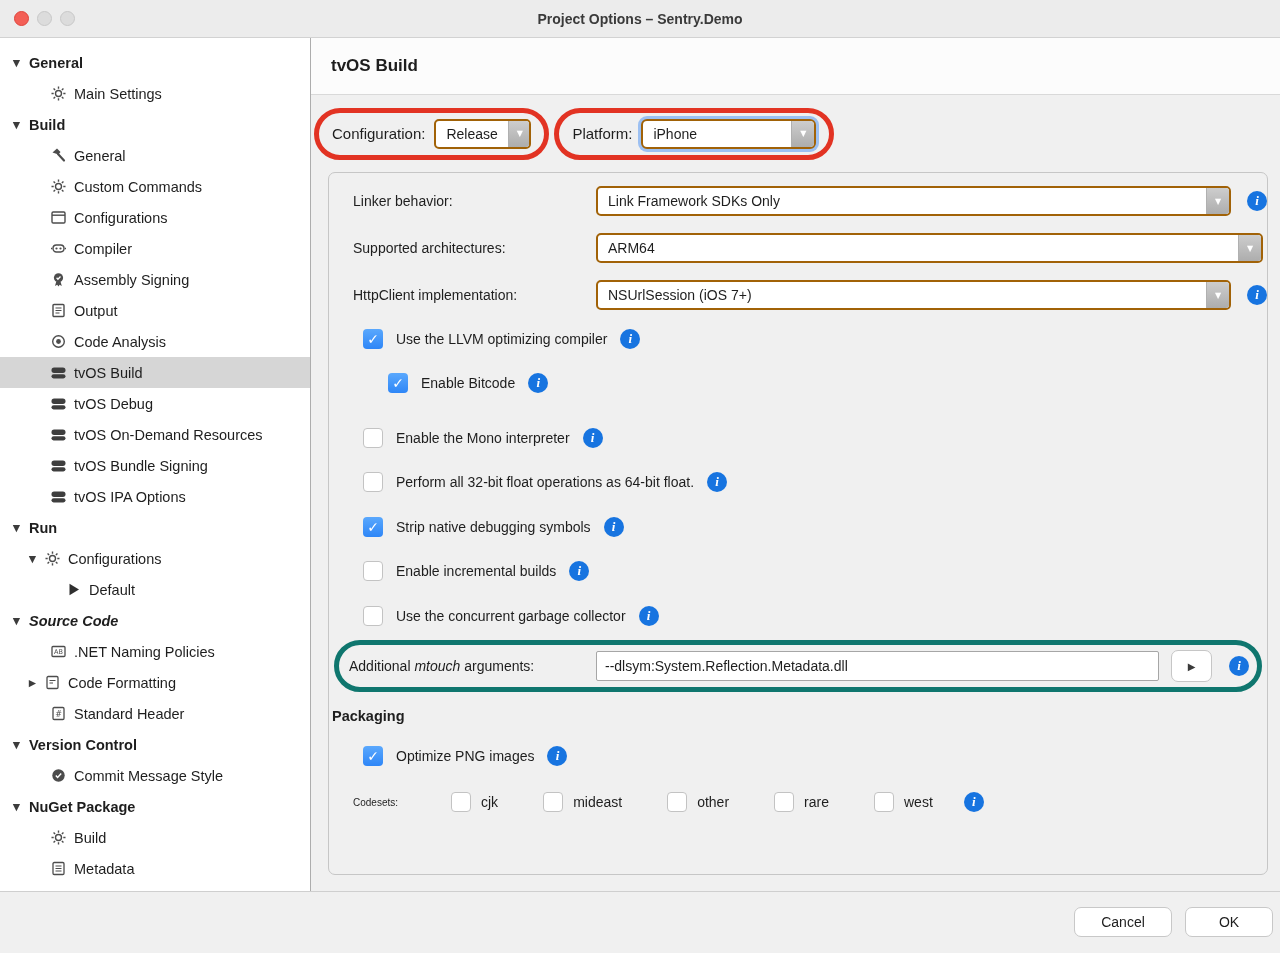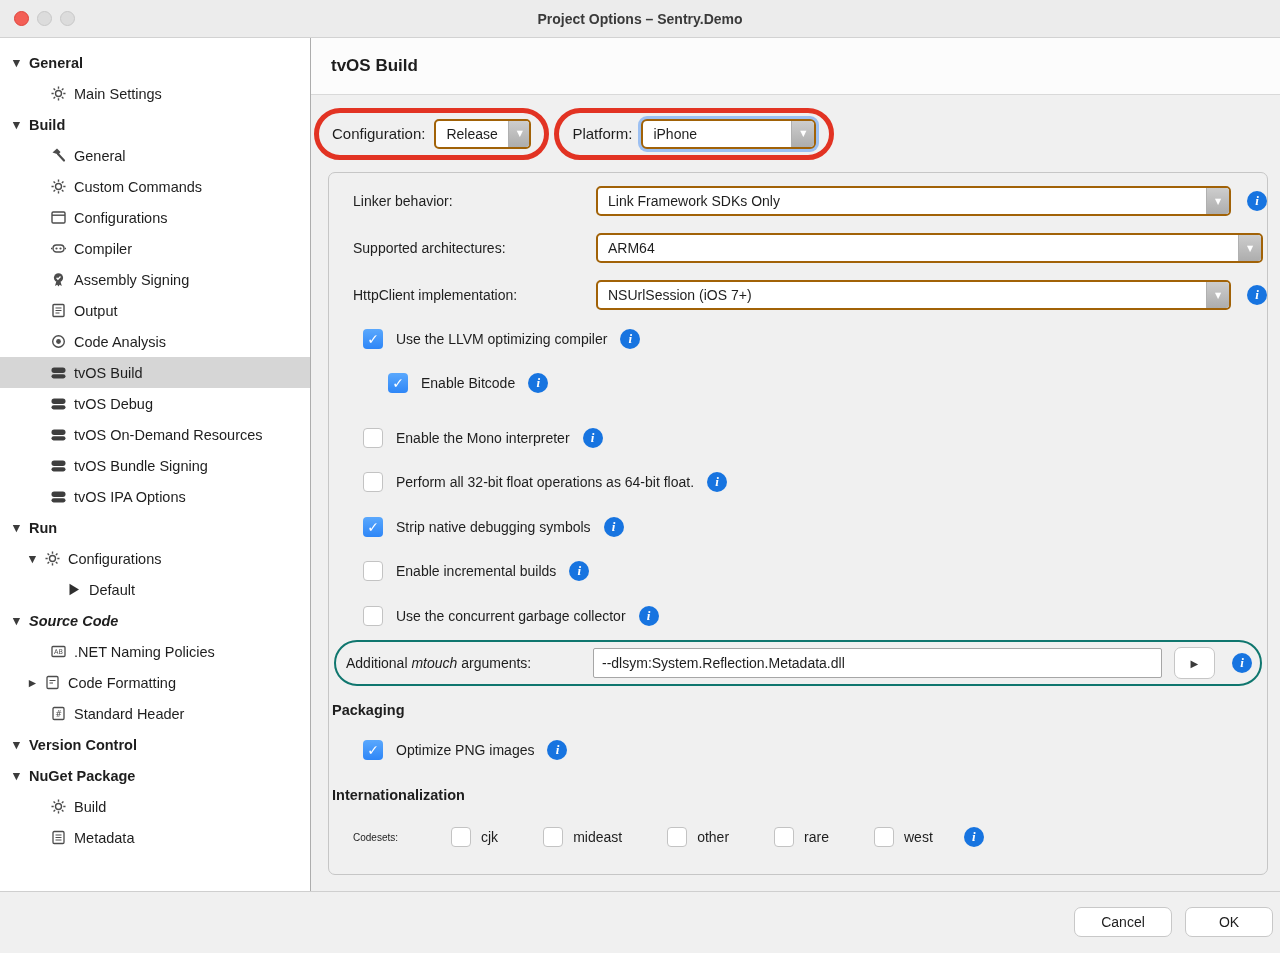--- a/index.html
+++ b/index.html
@@ -71,21 +71,21 @@
   .checkbox.checked span { color:#fff; font-family:"DejaVu Sans",sans-serif; font-size:14px; font-weight:bold; }
   .cb-row { display:flex; align-items:center; margin-left:34px; height:24px; margin-top:20px; }
   .cb-row.ind1 { margin-left:59px; }
   .cb-row .cb-label { font-size:14px; margin-left:13px; }
   #checkbox-rows .cb-row:nth-child(1) { margin-top:4px; }
   #checkbox-rows .cb-row:nth-child(3) { margin-top:31px; }
   #checkbox-rows .cb-row:nth-child(5) { margin-top:21px; }
   #checkbox-rows .cb-row:nth-child(7) { margin-top:21px; }
 
   
-  .mtouch-oval { margin:12px 0 0 5px; width:928px; border:2px solid #0f766e; border-radius:26px;
+  .mtouch-oval { margin:12px 0 0 5px; width:928px; border:5px solid #0f766e; border-radius:26px;
                  display:flex; align-items:center; padding:5px 8px 5px 10px; }
   .mtouch-label { width:247px; font-size:14px; flex:0 0 auto; }
   .mtouch-input { width:577px; height:30px; border:1px solid #a6a6a6; border-radius:2px; background:#fff;
                   font-family:"Liberation Sans",sans-serif; font-size:14px; padding:0 8px; color:#1e1e1e; }
   .run-btn { width:42px; height:32px; margin-left:12px; background:#fff; border:1px solid #c6c6c6; border-radius:7px;
              display:inline-flex; align-items:center; justify-content:center; }
   .run-btn span { font-family:"DejaVu Sans",sans-serif; font-size:10px; color:#3a3a3a; }
   .mtouch-oval .info { margin-left:17px; }
 
   .section-h { font-size:14.5px; font-weight:bold; padding-left:3px; }
@@ -308,20 +308,29 @@
               <rect x="3" y="2.5" width="11" height="12" rx="1.2" fill="none" stroke="#4c4c4c" stroke-width="1.3"></rect>
               <text x="8.5" y="11.5" font-size="8" text-anchor="middle" fill="#4c4c4c" font-family="DejaVu Sans">#</text>
             </svg>
           </span>
           <span>Standard Header</span>
         </div>
         <div class="tree-row lv0">
           <span class="disc">▼</span>
           <span style="margin-left: 6px;">Version Control</span>
         </div>
+        <div class="tree-row lv1">
+          <span class="tree-icon">
+            <svg viewBox="0 0 17 17">
+              <circle cx="8.5" cy="8.5" r="6.2" fill="#4c4c4c"></circle>
+              <path d="M5.8 8.6l1.8 1.9 3.6-4" stroke="#fff" stroke-width="1.4" fill="none"></path>
+            </svg>
+          </span>
+          <span>Commit Message Style</span>
+        </div>
         <div class="tree-row lv0">
           <span class="disc">▼</span>
           <span style="margin-left: 6px;">NuGet Package</span>
         </div>
         <div class="tree-row lv1">
           <span class="tree-icon">
             <svg viewBox="0 0 17 17">
               <g stroke="#4c4c4c" stroke-width="1.4" fill="none">
                 <circle cx="8.5" cy="8.5" r="3"></circle>
                 <path d="M8.5 1.5v2.2M8.5 13.3v2.2M1.5 8.5h2.2M13.3 8.5h2.2M3.55 3.55l1.56 1.56M11.9 11.9l1.56 1.56M13.45 3.55L11.9 5.1M5.1 11.9l-1.55 1.56"></path>
@@ -456,21 +465,20 @@
 
         <div class="section-h sec-packaging">Packaging</div>
         <div class="cb-row png-row">
           <span class="checkbox checked">
               <span>✓</span>
             </span>
           <span class="cb-label">Optimize PNG images</span>
           <span class="info sm-gap">i</span>
         </div>
 
-        <div class="section-h sec-intl">Internationalization</div>
         <div class="codesets-row">
           <span class="codesets-label">Codesets:</span>
           <span id="codeset-options" style="display:flex;align-items:center;gap:16px;">
               <span class="codeset">
                 <span class="checkbox"></span>
                 <span class="cb-label">cjk</span>
               </span>
               <span class="codeset">
                 <span class="checkbox"></span>
                 <span class="cb-label">mideast</span>

